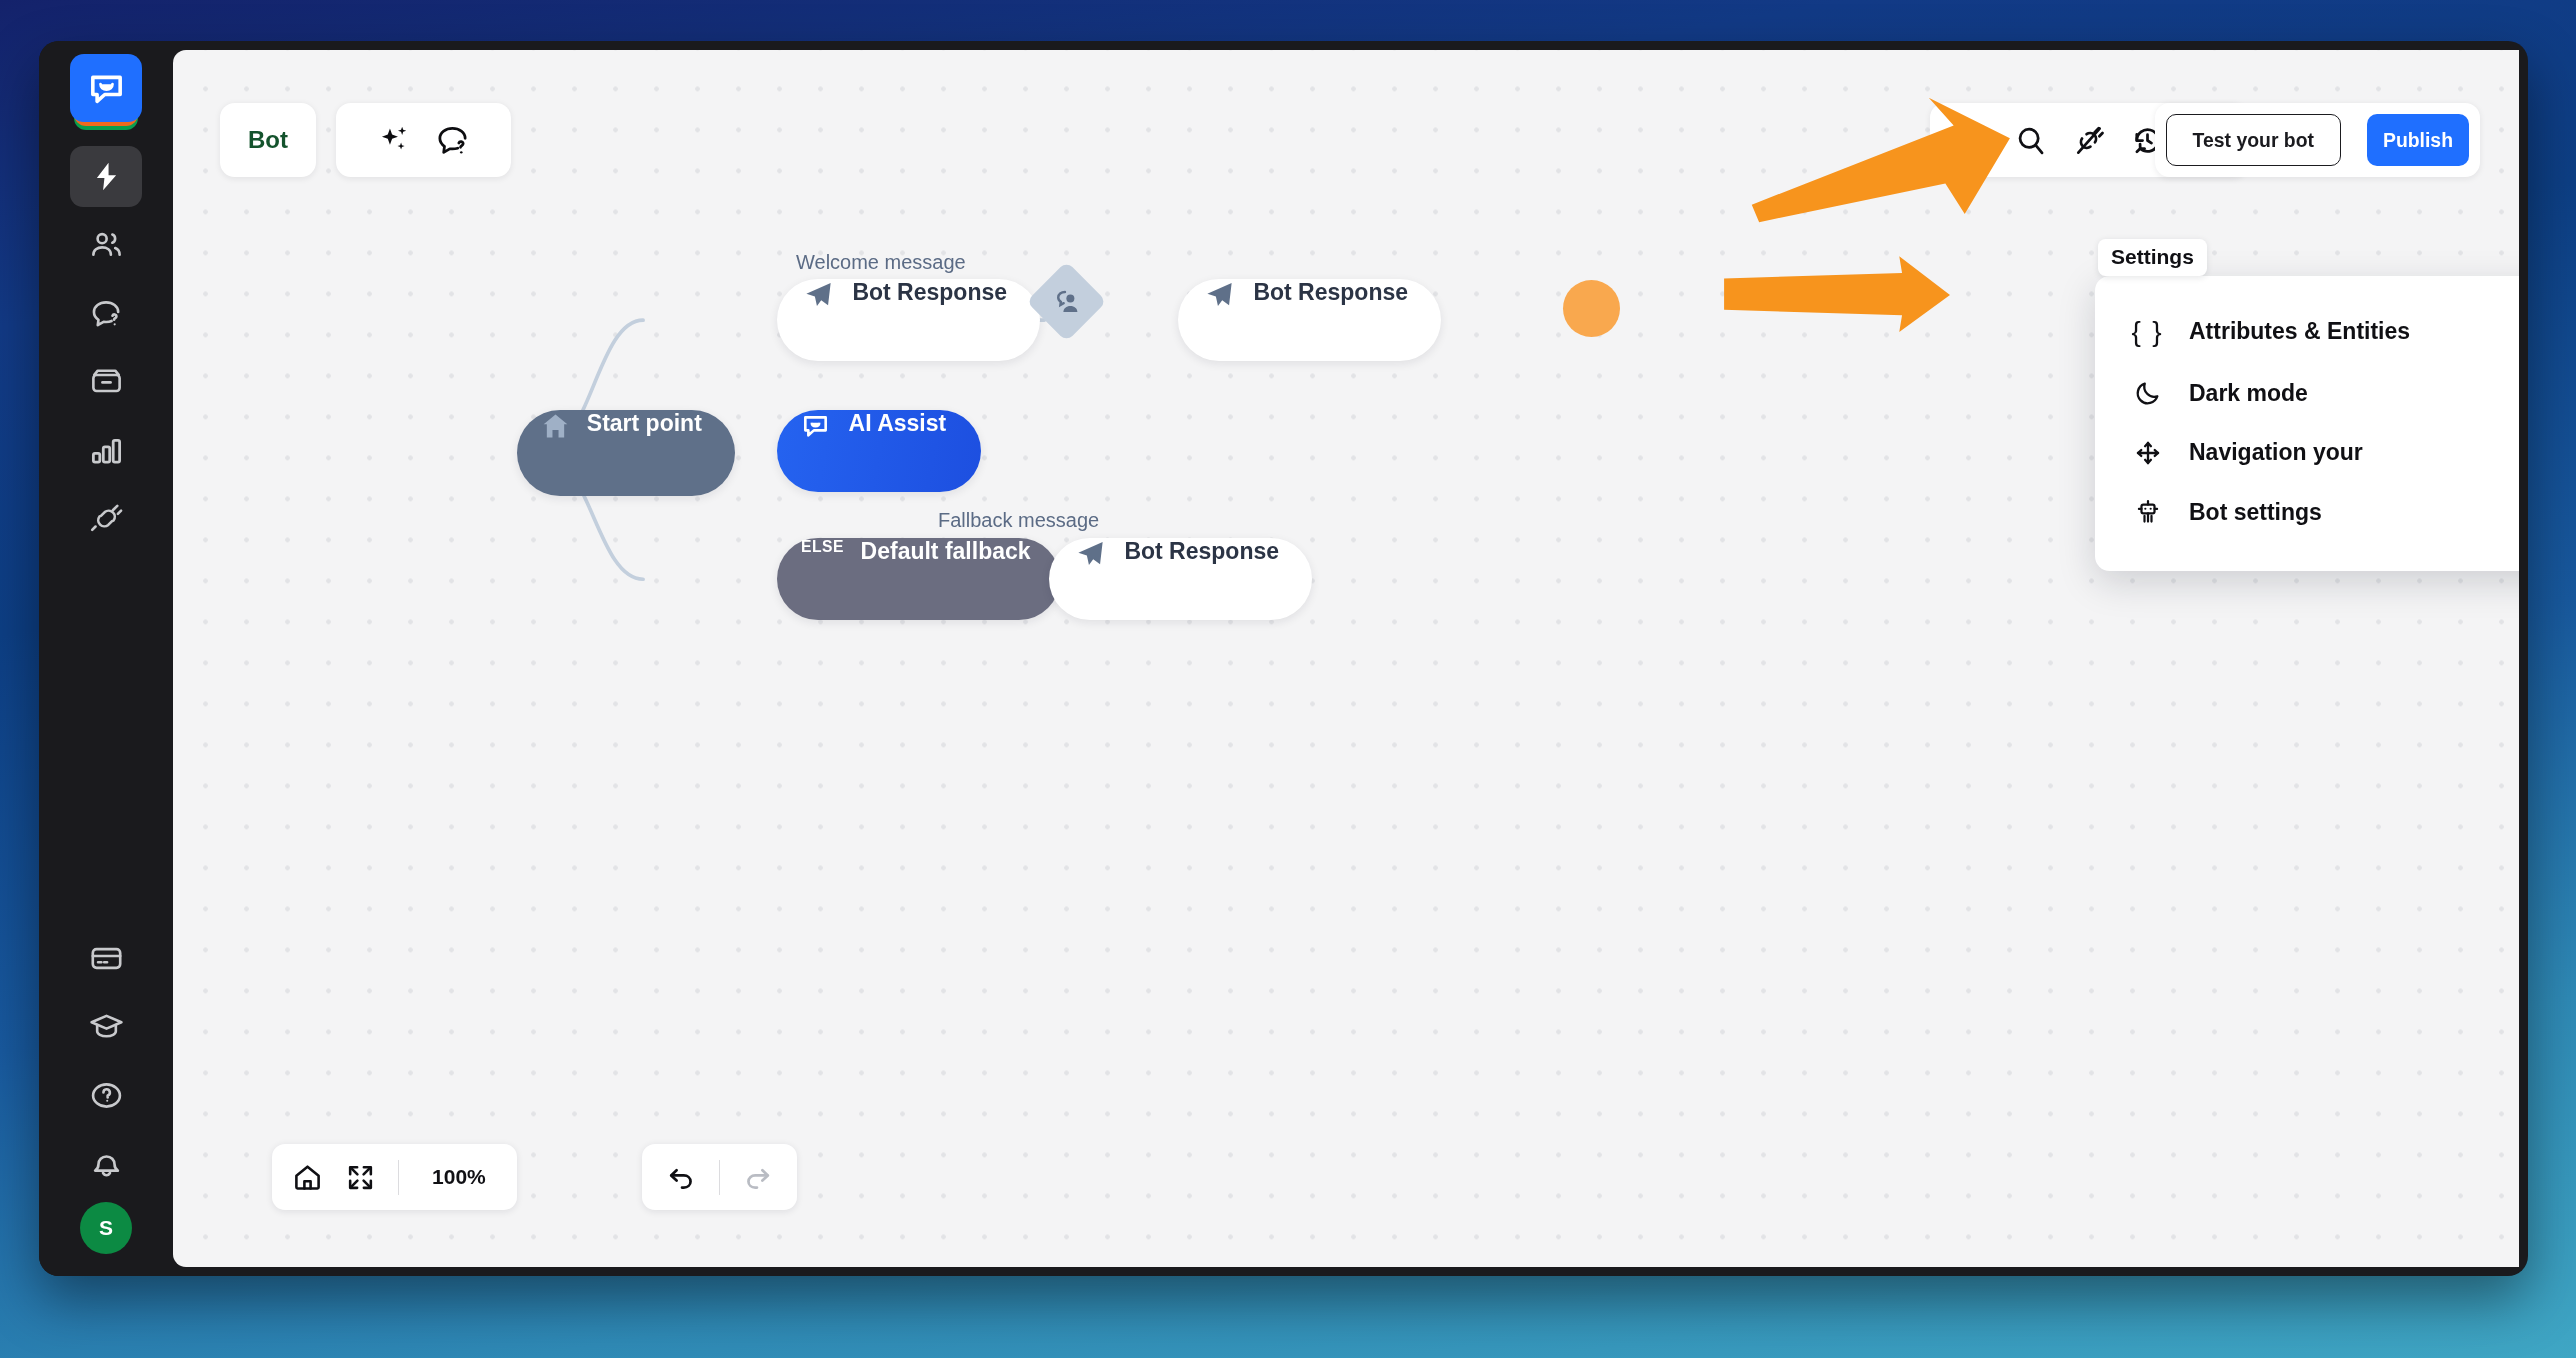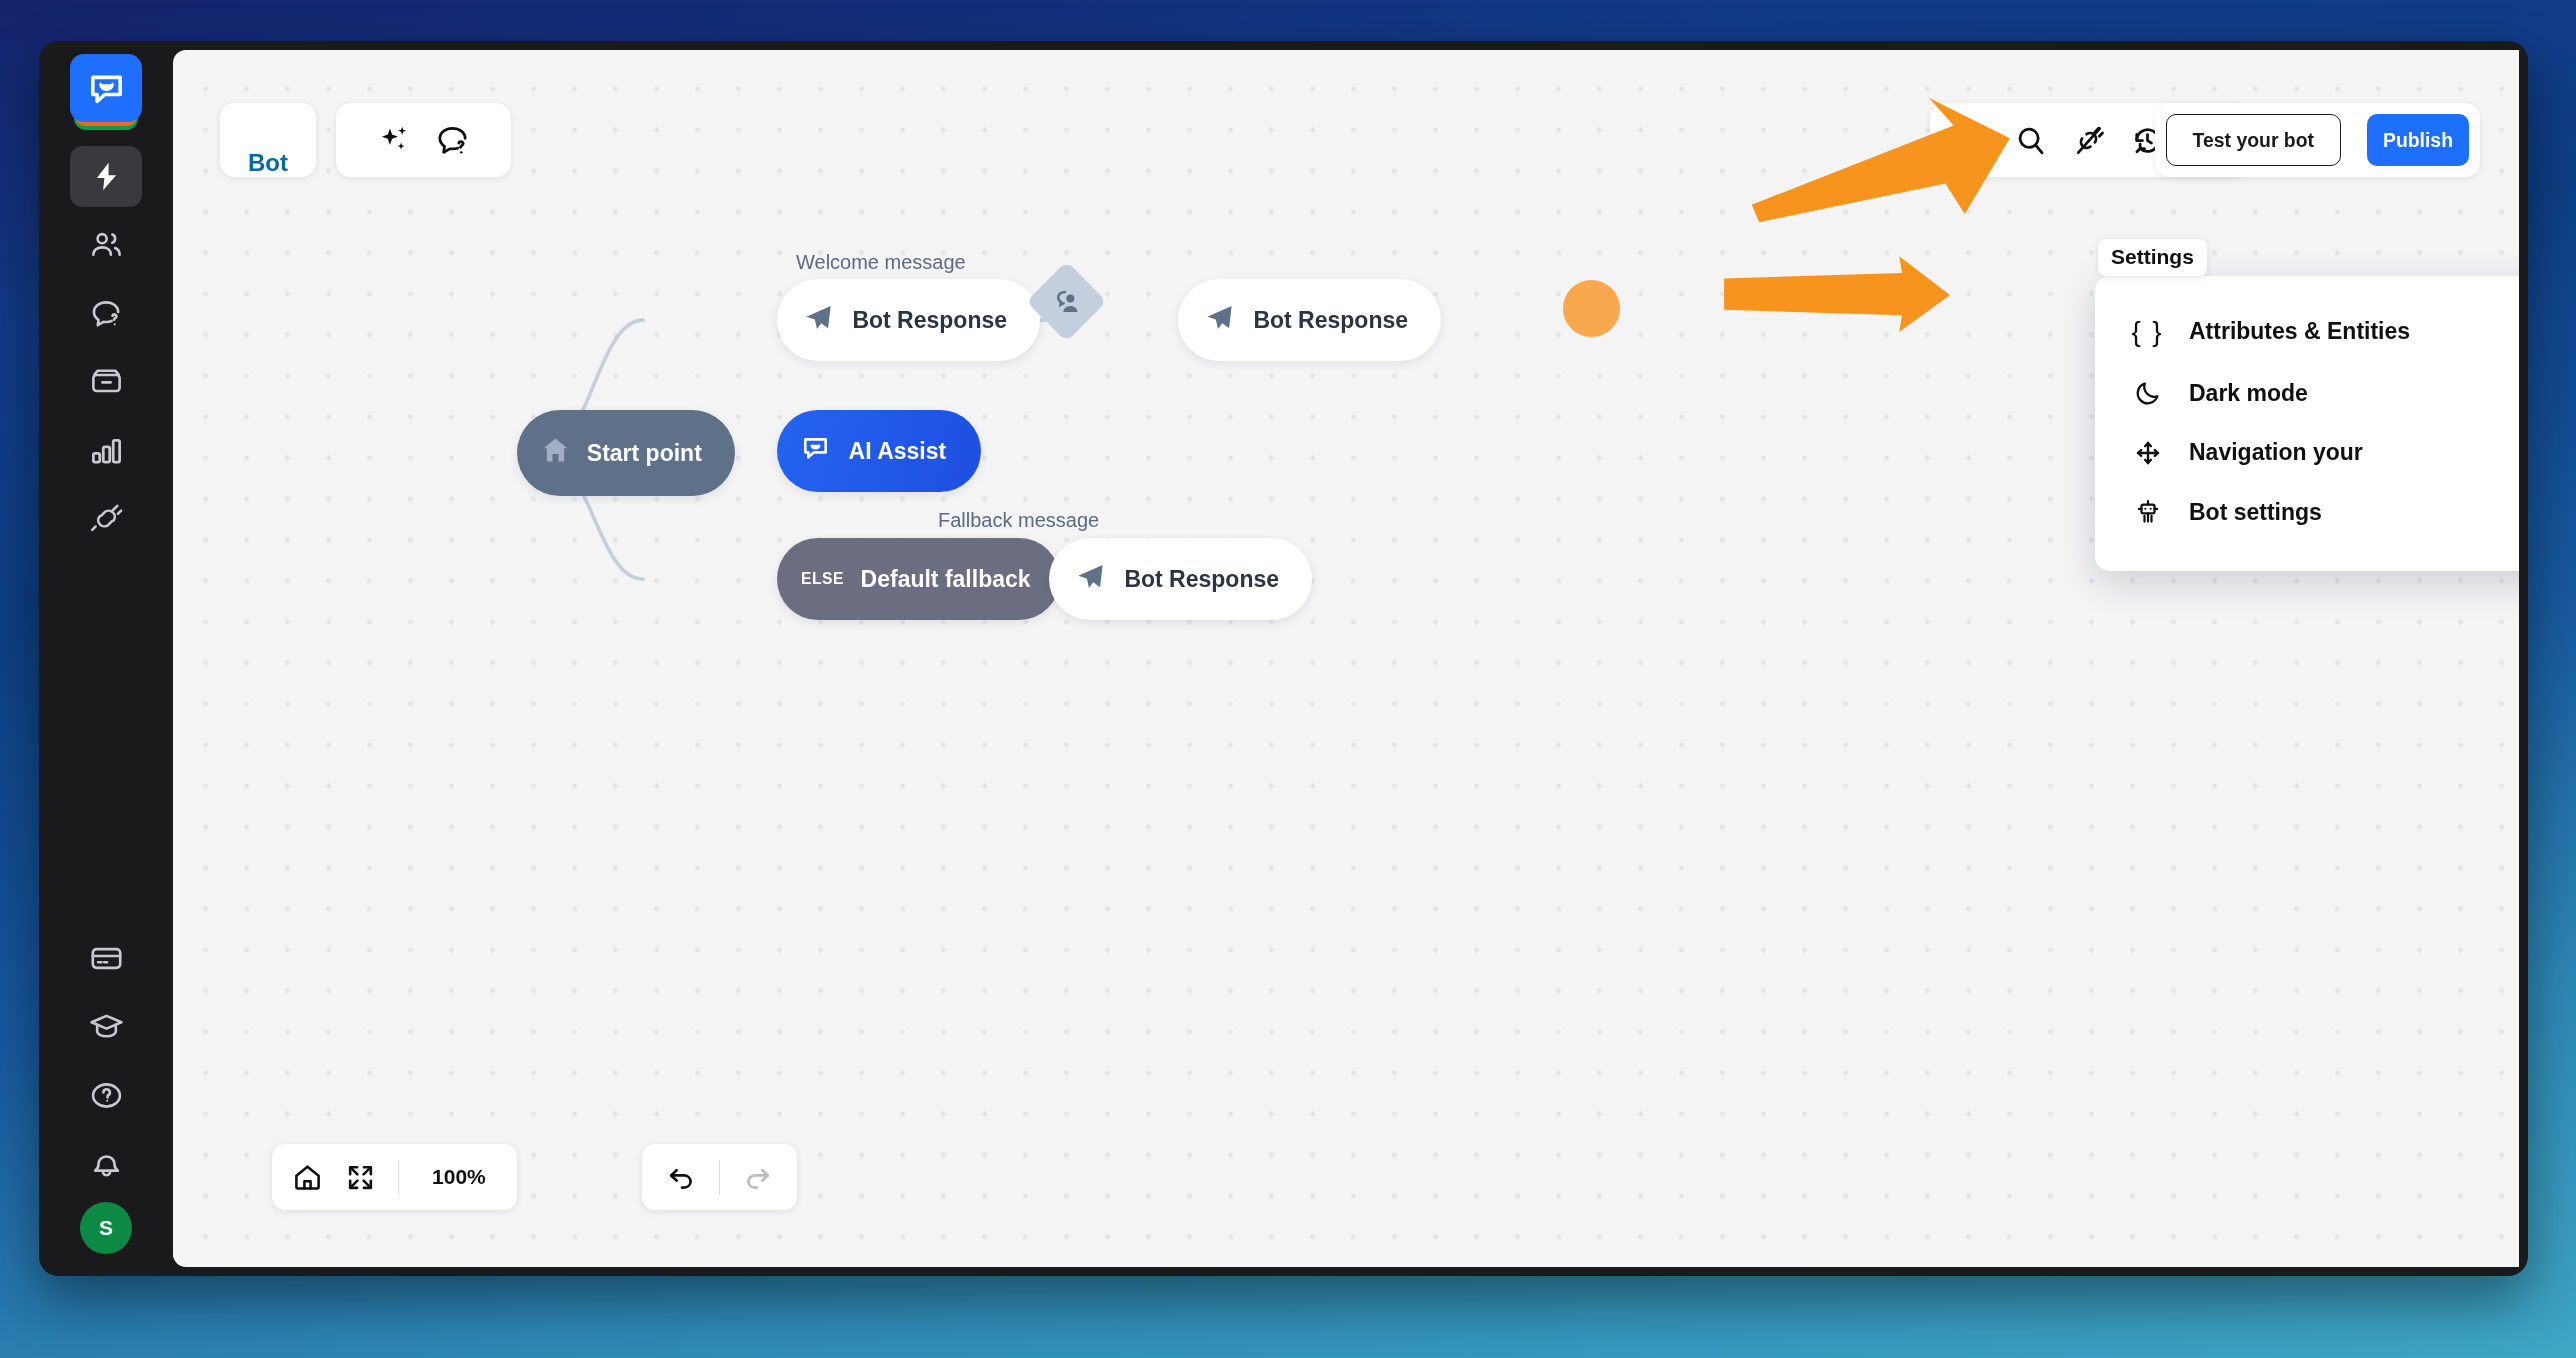--- a/index.html
+++ b/index.html
@@ -74,22 +74,22 @@
     background-size: 41px 41px;
     background-position: 12px 18.4px;
     border-radius: 13px 0 0 13px;
     overflow: hidden;
   }
 
   
   #bot-chip {
     position:absolute; left: 47px; top: 53px;
     width: 96px; height: 74px; background:#fff; border-radius: 14.8px;
-    display:flex; align-items:flex-end; justify-content:center;
-    font-size: 24px; font-weight: 700; color:#0369a1;
+    display:flex; align-items:center; justify-content:center;
+    font-size: 24px; font-weight: 700; color:#14532d;
     box-shadow: 0 1.8px 6.5px rgba(22,25,40,.08);
     cursor:pointer;
   }
   #tool-chip {
     position:absolute; left: 163px; top: 53px;
     width: 175px; height: 74px; background:#fff; border-radius: 14.8px;
     display:flex; align-items:center; justify-content:center; gap: 20px;
     box-shadow: 0 1.8px 6.5px rgba(22,25,40,.08);
   }
   #tool-chip .ic { cursor:pointer; display:flex; }
@@ -148,21 +148,21 @@
   .menu-item {
     display:flex; align-items:center; gap: 26px;
     padding: 15.7px 37px; cursor:pointer;
     font-size: 23px; font-weight: 600; color:#101014;
   }
   .menu-item .mi-ic { width: 31px; display:flex; justify-content:center; color:#101014; }
   .brace-ic { font-size: 28px; font-weight: 400; letter-spacing: 1.8px; }
 
   
   .node {
-    position:absolute; display:flex; align-items:center;
+    position:absolute; display:flex; align-items:flex-start;
     border-radius: 921px; white-space:nowrap;
     box-shadow: 0 2.8px 9.2px rgba(22,25,40,.09);
     cursor:pointer; z-index: 12;
   }
   .node-label {
     position:absolute; font-size: 20px; color:#5b6b85; font-weight: 500;
     z-index: 11; white-space:nowrap;
   }
   #node-start {
     left: 344px; top: 360px; height: 86px; padding: 0 33px 0 22px;

